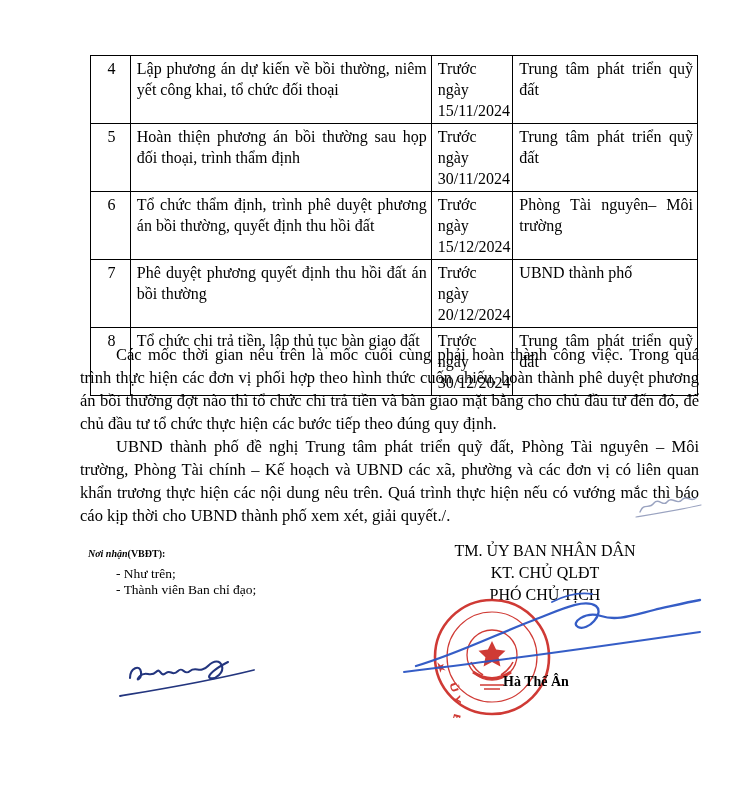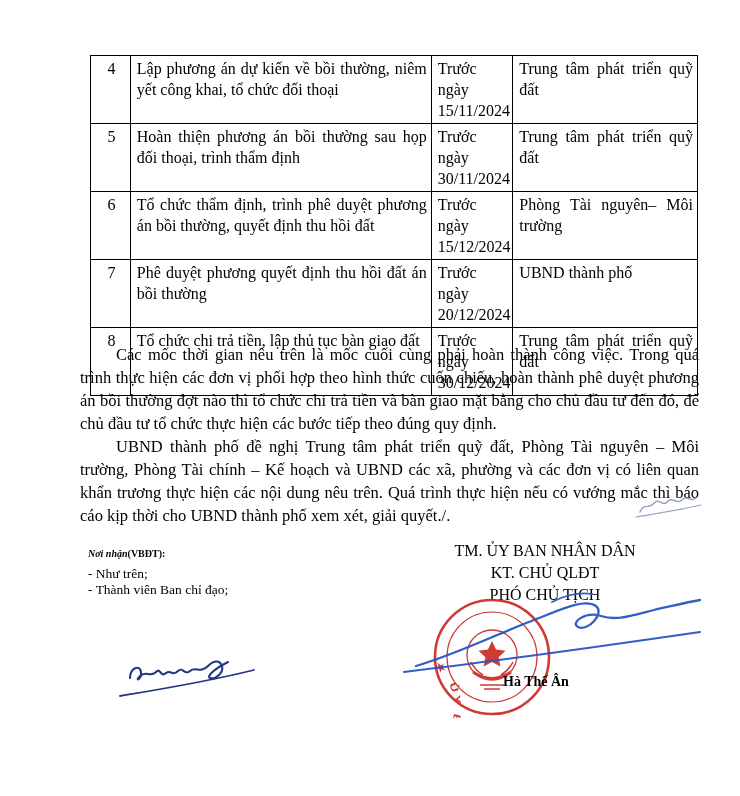--- a/index.html
+++ b/index.html
@@ -36,21 +36,21 @@
   }
   .signer-name {
     position:absolute; left:503px; top:674px; font-weight:bold; font-size:14px;
   }
   .recipients {
     position:absolute; left:88px; top:546px; width:270px;
     font-size:13.5px; line-height:15.8px;
   }
   .recipients .rec-head { font-size:10px; font-weight:bold; margin-bottom:4px; }
   .recipients .rec-head .it { font-style:italic; }
-  .rec-item { white-space:pre; }
+  .rec-item { white-space:pre;margin-left:28px; }
   .rec-item.cont { padding-left:12px; }
   .seal-svg { position:absolute; left:431px; top:596px; width:122px; height:122px; }
   .bigsig-svg { position:absolute; left:402px; top:588px; width:302px; height:112px; }
   .minisig-svg { position:absolute; left:634px; top:493px; width:70px; height:30px; }
   .clerksig-svg { position:absolute; left:116px; top:652px; width:145px; height:58px; }
 </style>
 </head>
 <body>
 
 <div class="page">

